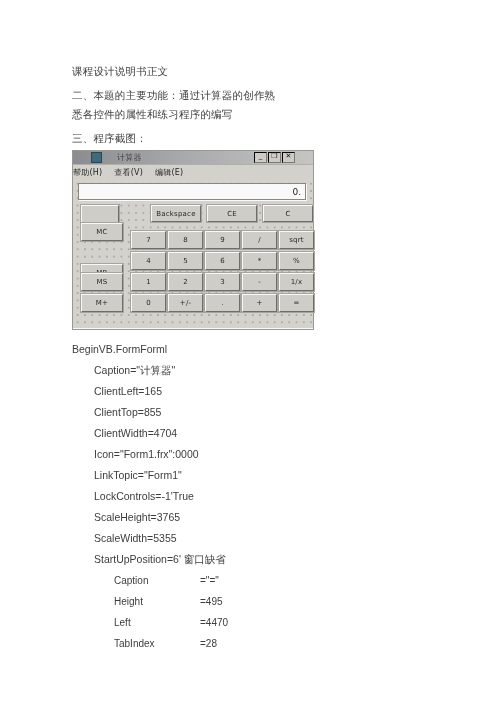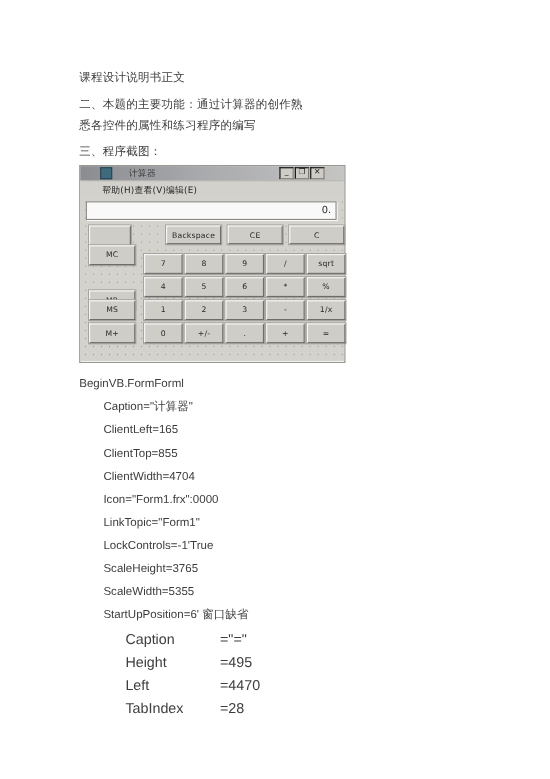--- a/index.html
+++ b/index.html
@@ -52,21 +52,21 @@
     font-size: 10.5px;
     line-height: 21px;
     color: #3d3d3d;
     white-space: pre;
   }
   .code-line.lvl0 { padding-left: 0; }
   .code-line.lvl1 { padding-left: 22px; }
 
   .prop-row {
     display: flex;
-    font-size: 13px;
+    font-size: 10px;
     line-height: 21px;
     color: #3d3d3d;
     padding-left: 42px;
   }
   .prop-row .pname { width: 86px; }
   .prop-row .pval  { white-space: pre; }
 
   
   .shot {
     position: absolute;
@@ -115,22 +115,22 @@
     text-align: center;
     color: #111;
     font-family: "DejaVu Sans", sans-serif;
   }
 
   .menubar {
     height: 14px;
     background: #d8d5cd;
     display: flex;
     align-items: center;
-    padding-left: 20px;
-    gap: 0;
+    padding-left: 0;
+    gap: 12px;
   }
   .menu-item {
     font-family: "DejaVu Sans", sans-serif;
     font-size: 8px;
     color: #222;
     letter-spacing: .2px;
   }
 
   .canvas {
     position: relative;

